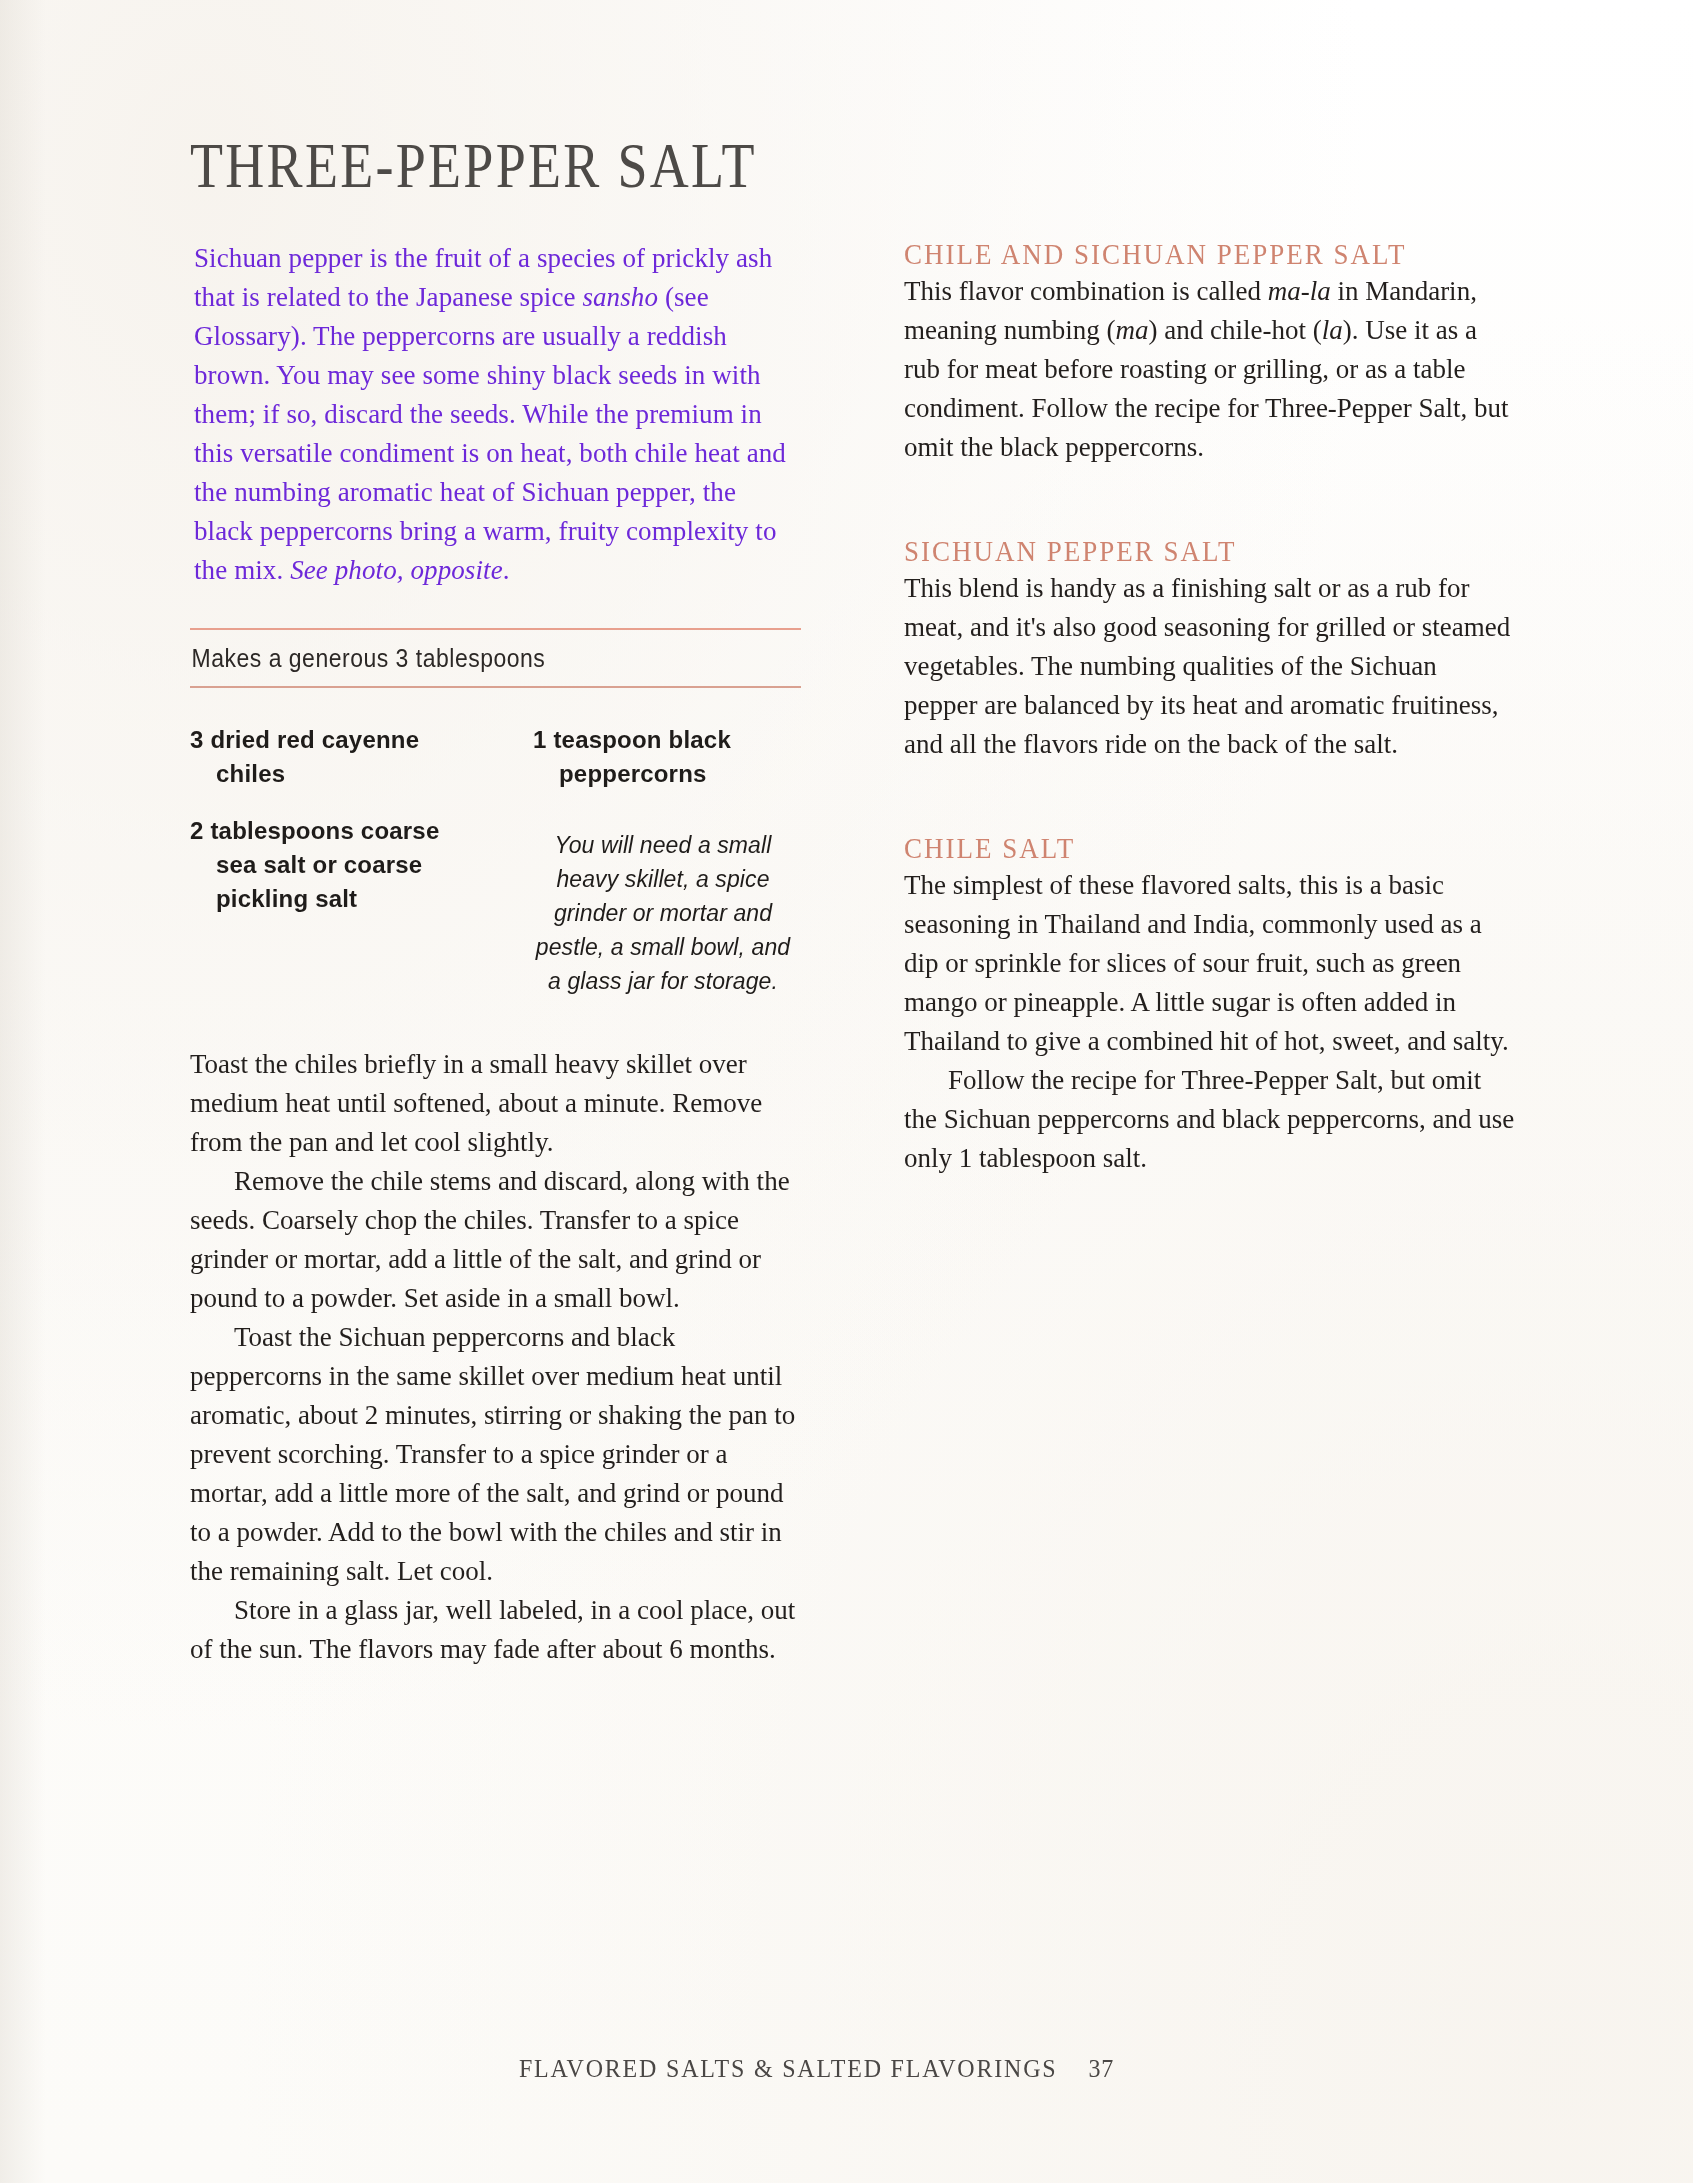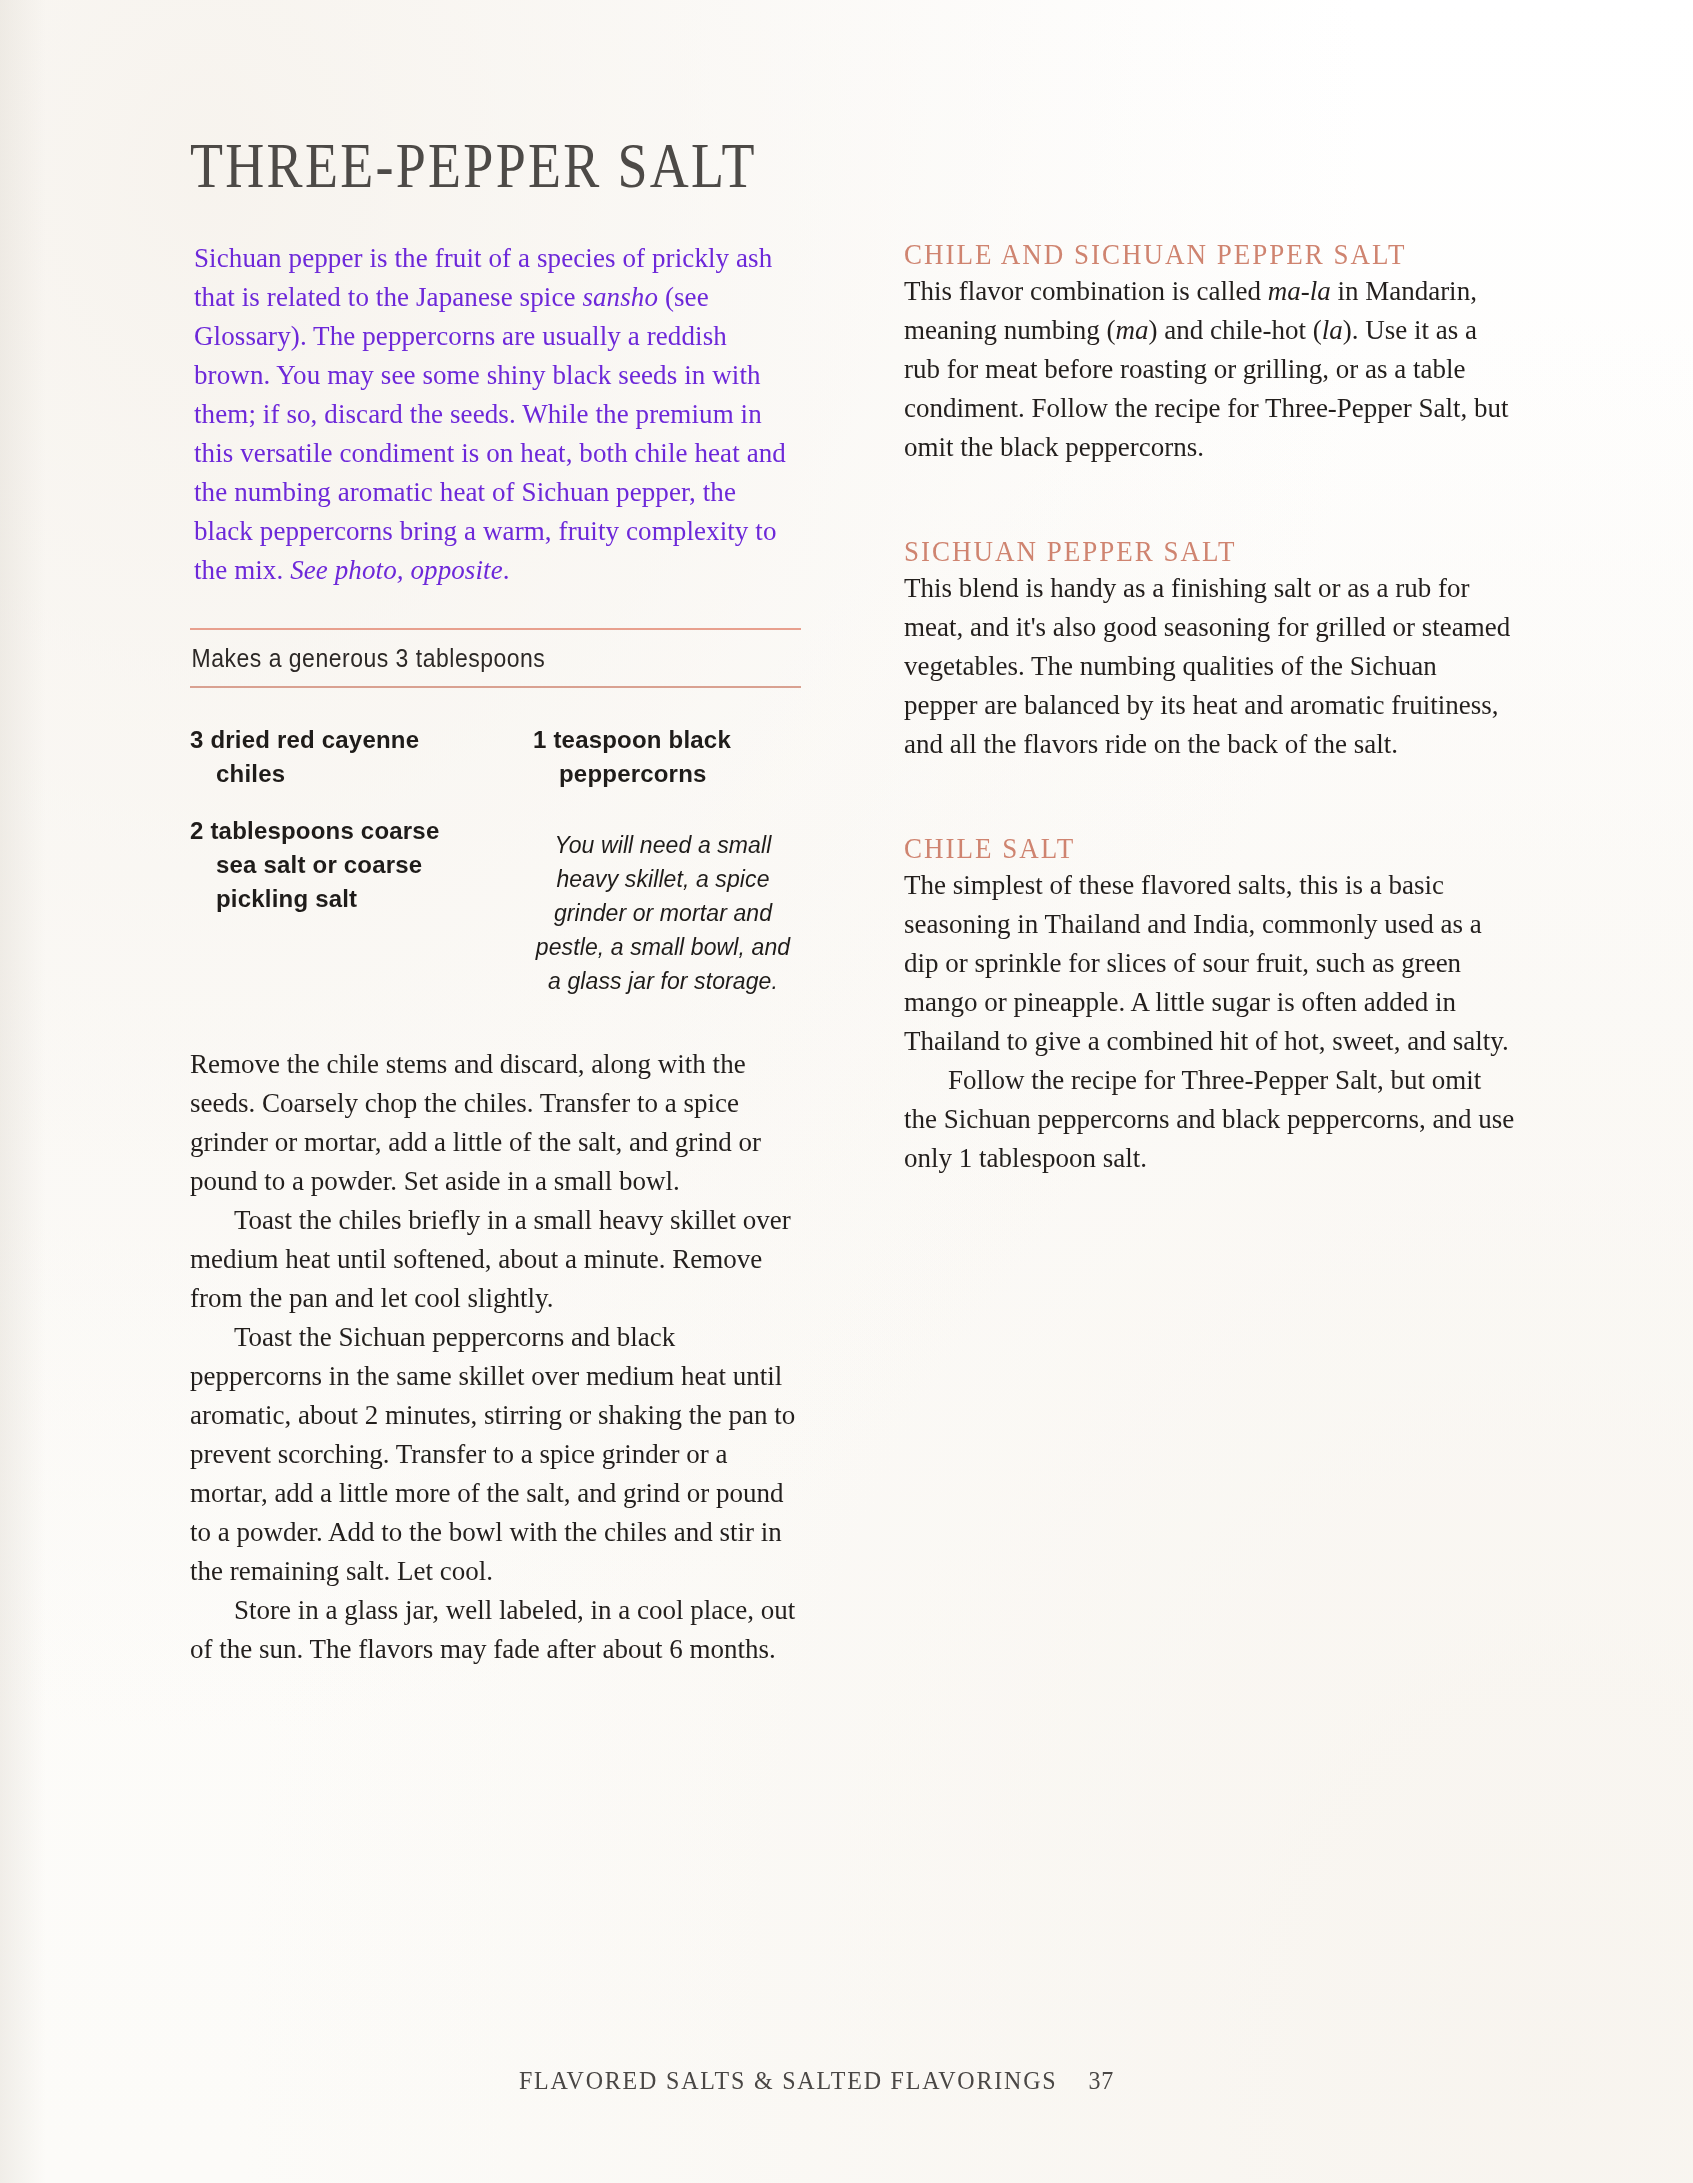--- a/index.html
+++ b/index.html
@@ -167,21 +167,21 @@
   }
   .variant p.indent { text-indent: 44px; }
 
   .spacer-sm { height: 31px; }
 
   
   .footer {
     position: absolute;
     left: 0;
     right: 0;
-    bottom: 89px;
+    bottom: 101px;
     text-align: center;
     padding-right: 61px;
   }
   .footer-inner {
     display: inline-flex;
     align-items: baseline;
     gap: 31px;
     font-family: "Liberation Serif", serif;
     font-size: 24px;
     letter-spacing: 1.8px;
@@ -227,22 +227,22 @@
             <div class="ing-item">3 dried red cayenne chiles</div>
             <div class="ing-item">2 tablespoons coarse sea salt or coarse pickling salt</div>
           </div>
           <div class="ing-col right">
             <div class="ing-item">1 teaspoon black peppercorns</div>
             <div class="equipment-note">You will need a small heavy skillet, a spice grinder or mortar and pestle, a small bowl, and a glass jar for storage.</div>
           </div>
         </div>
 
         <div class="method">
+          <p>Toast the chiles briefly in a small heavy skillet over medium heat until softened, about a minute. Remove from the pan and let cool slightly.</p>
           <p>Remove the chile stems and discard, along with the seeds. Coarsely chop the chiles. Transfer to a spice grinder or mortar, add a little of the salt, and grind or pound to a powder. Set aside in a small bowl.</p>
-          <p>Toast the chiles briefly in a small heavy skillet over medium heat until softened, about a minute. Remove from the pan and let cool slightly.</p>
           <p>Toast the Sichuan peppercorns and black peppercorns in the same skillet over medium heat until aromatic, about 2 minutes, stirring or shaking the pan to prevent scorching. Transfer to a spice grinder or a mortar, add a little more of the salt, and grind or pound to a powder. Add to the bowl with the chiles and stir in the remaining salt. Let cool.</p>
           <p>Store in a glass jar, well labeled, in a cool place, out of the sun. The flavors may fade after about 6 months.</p>
         </div>
 
       </div>
 
       <div class="col">
 
         <div class="variant">
           <h2 class="variant-title">CHILE AND SICHUAN PEPPER SALT</h2>

